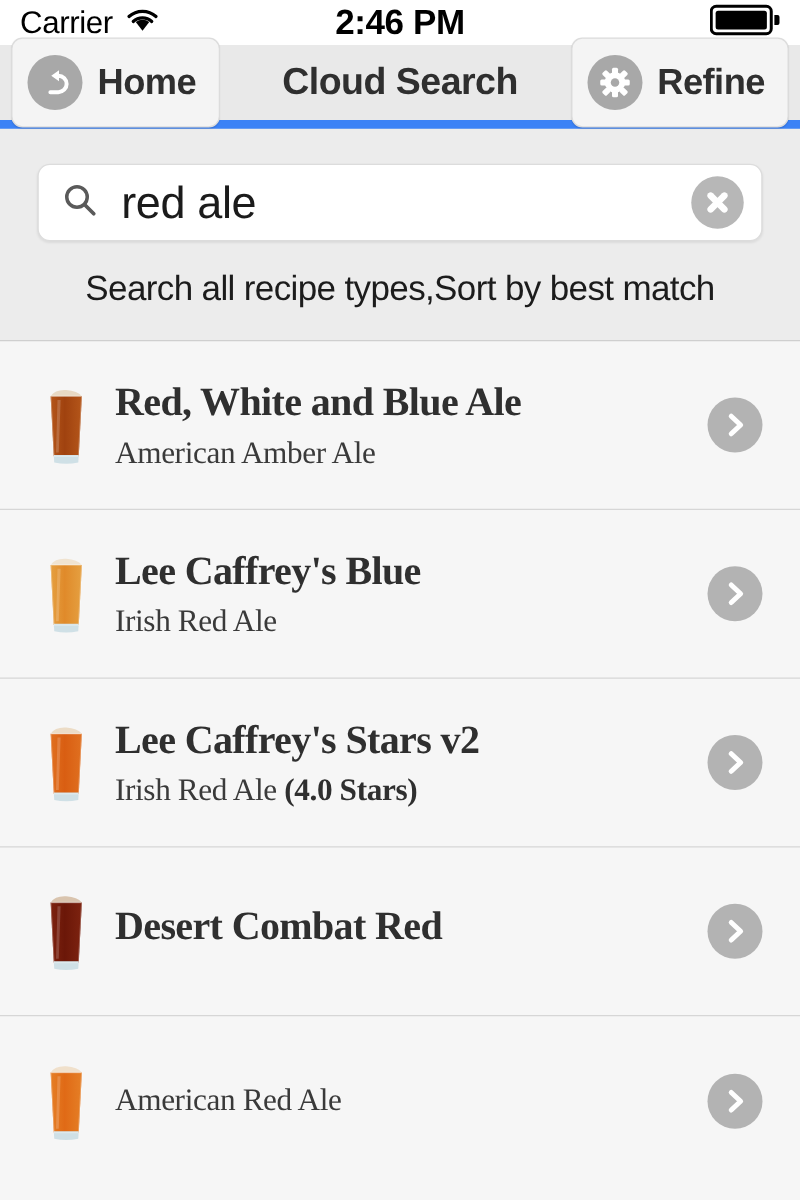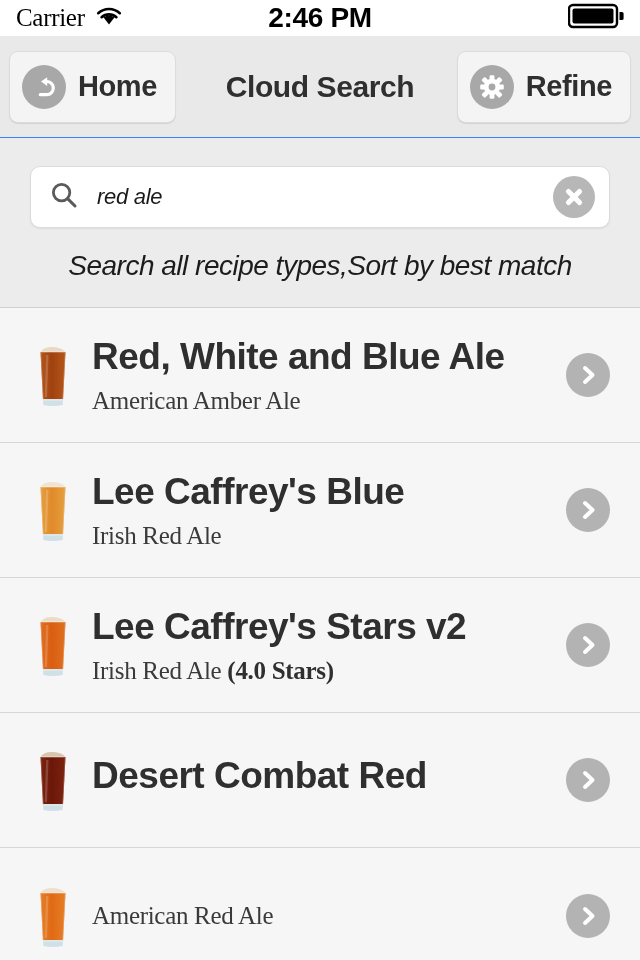--- a/index.html
+++ b/index.html
@@ -10,34 +10,34 @@
     overflow:hidden;
   }
   .phone { position:relative; width:640px; height:960px; background:#f6f6f6; }
 
   
   .statusbar {
     height:36px; background:#ffffff;
     display:flex; align-items:center;
     position:relative; padding:0 16px;
   }
-  .sb-left { display:flex; align-items:center; gap:10px;font-family:Liberation Serif, serif; }
+  .sb-left { display:flex; align-items:center; gap:10px; }
   .sb-carrier { font-size:25px; color:#000; letter-spacing:-0.3px; }
   .wifi-icon { display:block; }
   .sb-time {
     position:absolute; left:0; right:0; text-align:center;
     font-size:28px; font-weight:bold; color:#000; letter-spacing:-0.3px;
     pointer-events:none;
   }
   .sb-right { margin-left:auto; display:flex; align-items:center; }
 
   
   .navbar {
-    height:102px; background:#e9e9e9;
-    border-bottom:1px solid #3b82f6;
+    height:67px; background:#e9e9e9;
+    border-bottom:7px solid #3b82f6;
     display:flex; align-items:center;
     position:relative; padding:0 9px;
   }
   .nav-title {
     position:absolute; left:0; right:0; text-align:center;
     font-size:30px; font-weight:bold; color:#2f2f2f;
     letter-spacing:-0.4px; pointer-events:none;
   }
   .nav-btn {
     position:relative; z-index:2;
@@ -59,46 +59,47 @@
 
   
   .searchsec { background:#ececec; padding:28px 30px 0; height:169px; }
   .searchfield {
     height:62px; background:#ffffff;
     border:1px solid #dcdcdc; border-radius:10px;
     box-shadow:0 1px 2px rgba(0,0,0,.07);
     display:flex; align-items:center; padding:0 14px 0 18px;
   }
   .search-input-text {
-    flex:1; font-size:22px; color:#1b1b1b; letter-spacing:-0.3px;
-    margin-left:18px; white-space:nowrap; overflow:hidden;font-style:italic;
+    flex:1; font-size:36px; color:#1b1b1b; letter-spacing:-0.3px;
+    margin-left:18px; white-space:nowrap; overflow:hidden;
   }
   .clear-btn {
     width:42px; height:42px; border-radius:50%; background:#b7b7b7;
     display:flex; align-items:center; justify-content:center; flex:0 0 42px;
   }
   .scope-line {
     margin-top:22px; text-align:center;
-    font-size:28px; font-style:italic; color:#1c1c1c; letter-spacing:-0.5px;
+    font-size:28px; color:#1c1c1c; letter-spacing:-0.5px;
   }
 
   
   .listwrap { background:#f6f6f6; border-top:1px solid #cfcfcf; }
   .row {
     position:relative; height:135px;
     border-bottom:1px solid #d6d6d6;
     display:flex; align-items:center; padding:0 30px 0 36px;
   }
   .row:last-child { border-bottom:none; }
   .glass { flex:0 0 34px; width:34px; height:66px; margin-right:22px; }
   .row-text { flex:1; min-width:0; }
   .row-title {
-    font-size:37px; font-weight:bold; color:#2f2f2f;
+    font-size:32px; font-weight:bold; color:#2f2f2f;
     letter-spacing:-0.5px; white-space:nowrap; overflow:hidden;
     margin-bottom:9px;
+    font-family:Liberation Serif, serif;
   }
   .row-sub {
     font-size:25px; color:#3a3a3a; letter-spacing:-0.3px;
     white-space:nowrap; overflow:hidden;font-family:Liberation Serif, serif;
   }
   .row-sub .stars { font-weight:bold; color:#2f2f2f; }
   .chevron {
     flex:0 0 44px; width:44px; height:44px; border-radius:50%;
     background:#b3b3b3; display:flex; align-items:center; justify-content:center;
     margin-left:14px;

